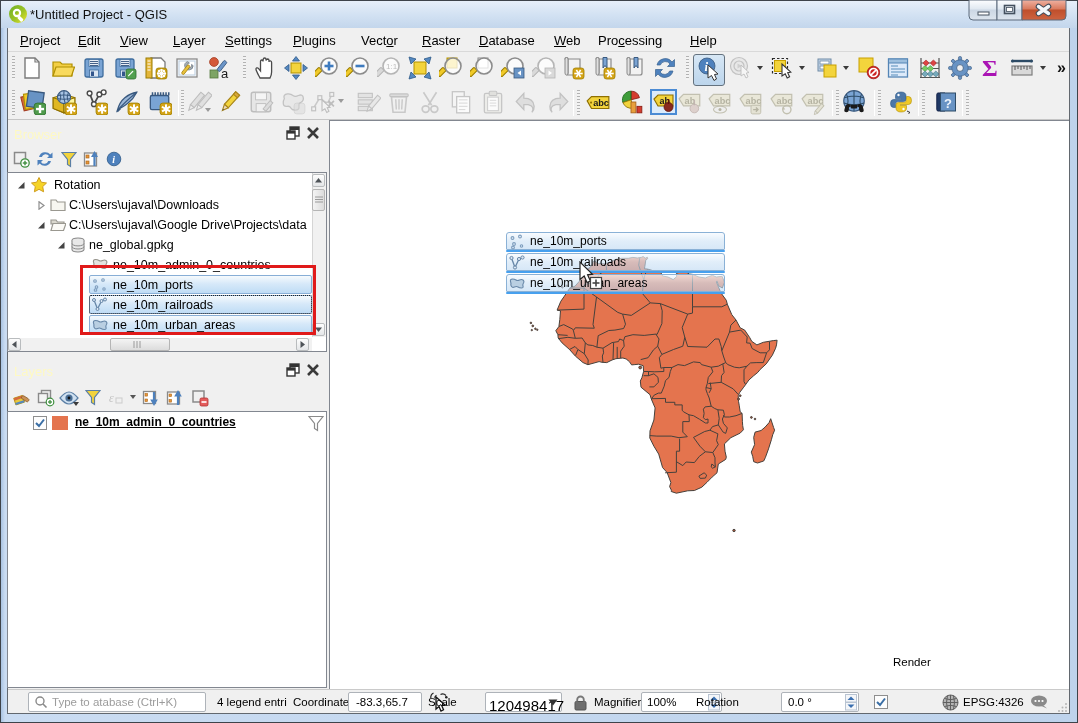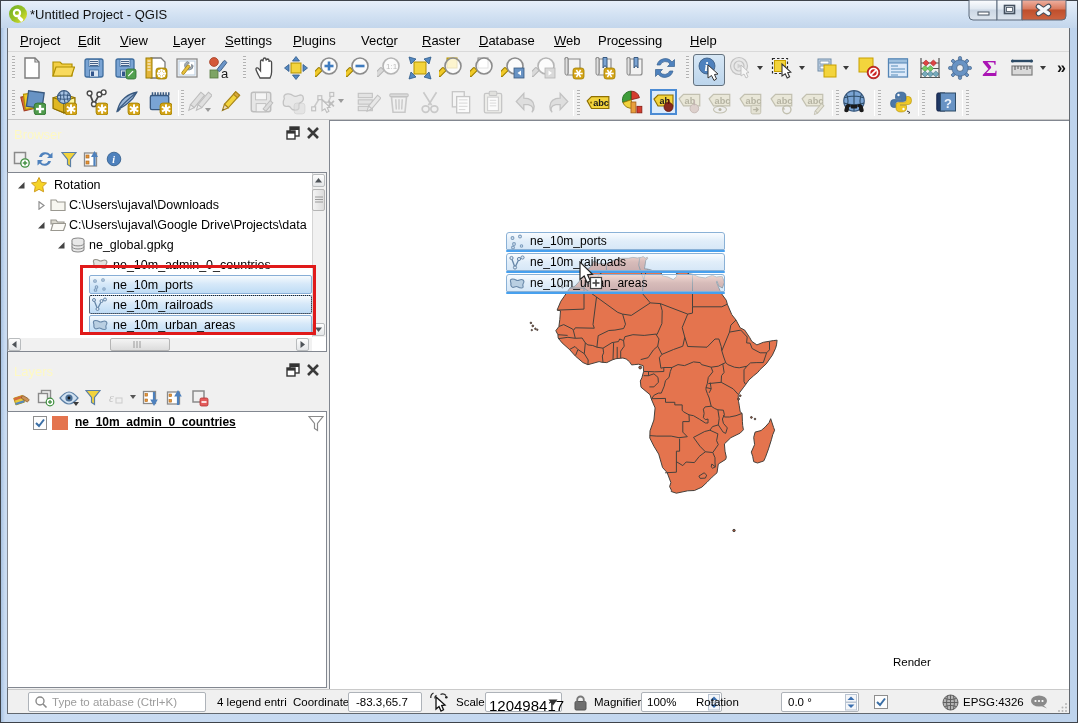--- a/index.html
+++ b/index.html
@@ -946,21 +946,21 @@
 <div class="sbtext" style="left:217px;top:696px">4 legend entri</div>
 <div class="sbtext" style="left:293px;top:696px">Coordinate</div>
 <div class="sbbox" style="left:348px;top:692px;width:74px;height:20px"></div>
 <div class="sbtext" style="left:356px;top:696px">-83.3,65.7</div>
 <svg class="abs" style="left:428px;top:691px" width="20" height="21" viewBox="0 0 20 21">
 <path d="M5.5 2 Q2.5 3.5 2.8 7 M8.5 4.2 Q6.6 5 6.8 7.4" fill="none" stroke="#222" stroke-width="1.2"></path>
 <path d="M8 6 L8 18 L11 15.5 L13 20 L15.5 18.8 L13.7 14.5 L17 14 Z" fill="#fff" stroke="#111" stroke-width="1.3"></path>
 <path d="M12.5 3.5 Q15.5 2 18 4.5" fill="none" stroke="#222" stroke-width="1.2"></path>
 <circle cx="18.3" cy="6.2" r="1.3" fill="#222"></circle>
 </svg>
-<div class="sbtext" style="left:456px;top:696px">Scale</div>
+<div class="sbtext" style="left:428px;top:696px">Scale</div>
 <div class="sbbox" style="left:485px;top:692px;width:77px;height:20px"></div>
 <div class="sbtext" style="left:489px;top:697px;font-size:15px">120498417</div>
 <svg class="abs" style="left:548px;top:699px" width="10" height="7" viewBox="0 0 10 7">
     <path d="M0.5 0.5 L9.5 0.5 L5 6.5 Z" fill="#333"></path>
   </svg>
 <svg class="abs" style="left:574px;top:695px" width="13" height="16" viewBox="0 0 13 16">
     <rect x="1" y="6.5" width="11" height="8.5" rx="1.2" fill="#6e6e6e" stroke="#555"></rect>
     <path d="M3.2 6.5 L3.2 4.8 A 3.3 3.3 0 0 1 9.8 4.8 L9.8 6.5" fill="none" stroke="#777" stroke-width="1.8"></path>
   </svg>
 <div class="sbtext" style="left:594px;top:696px">Magnifier</div>

